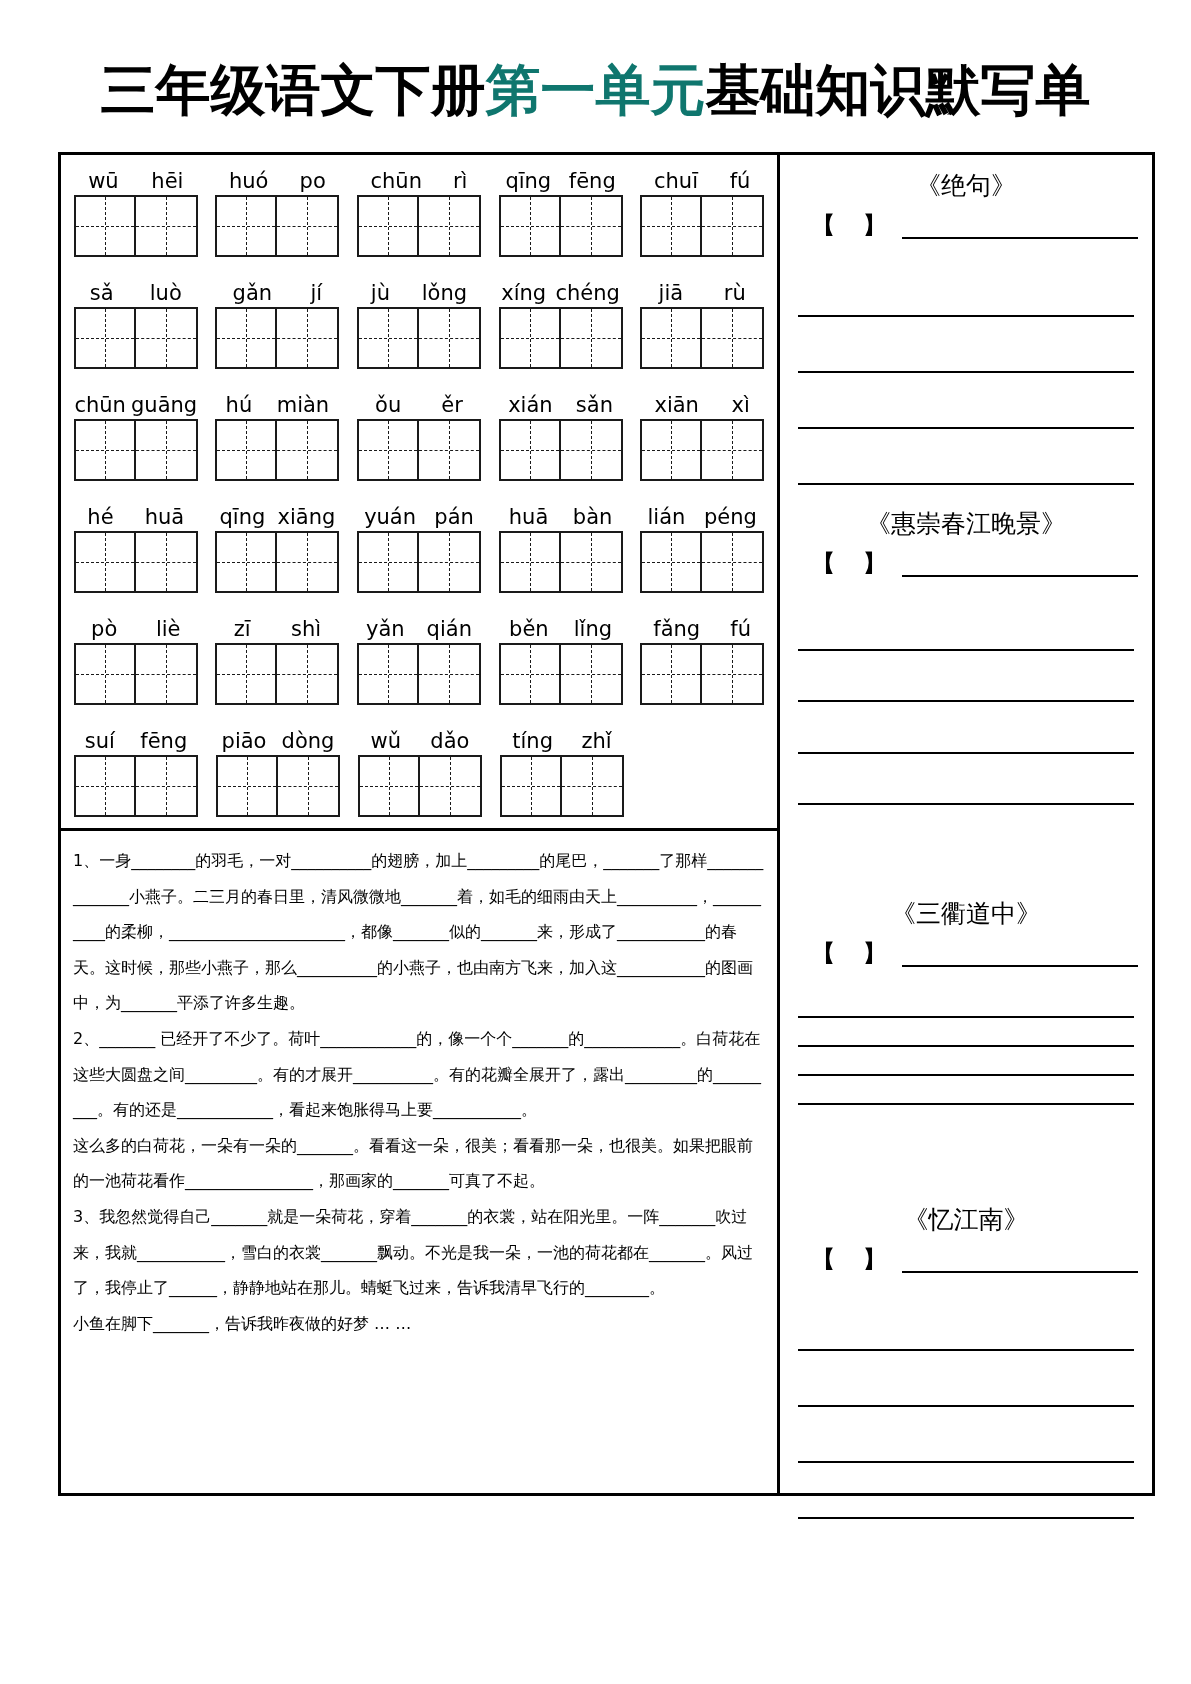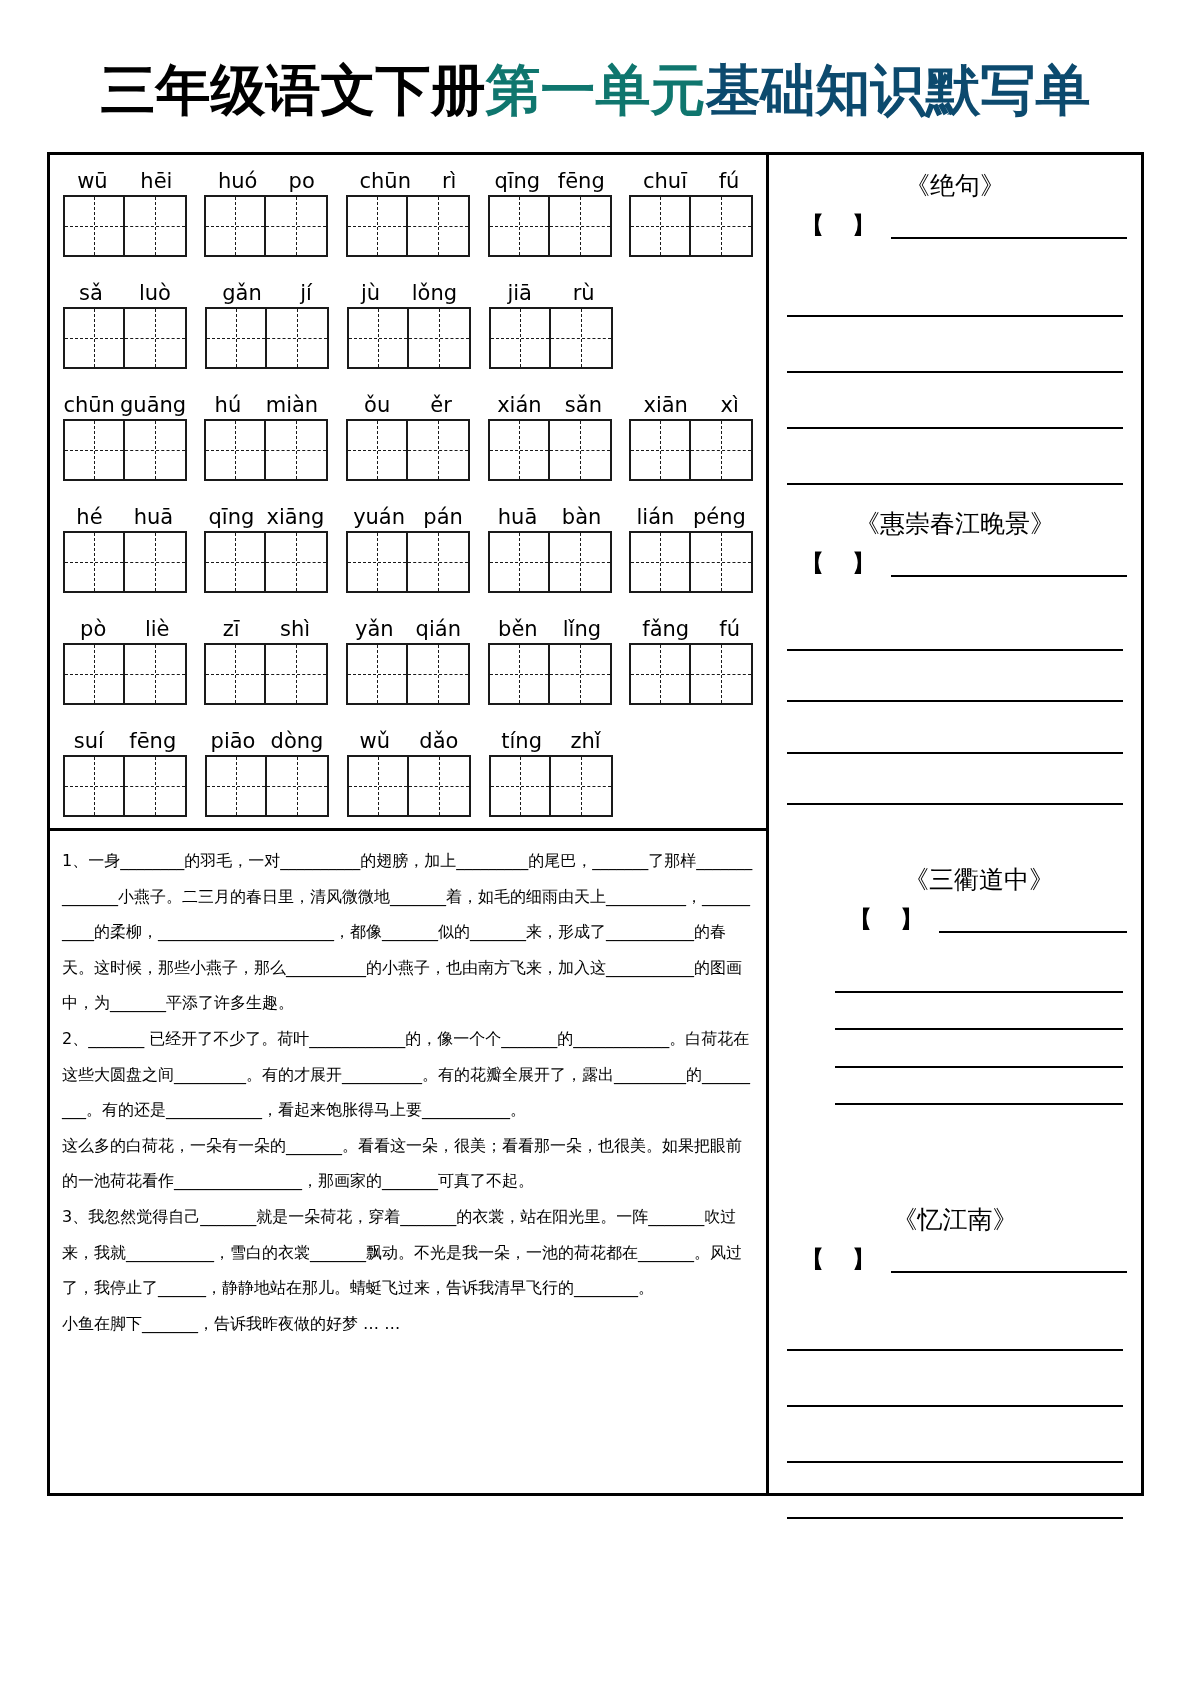--- a/index.html
+++ b/index.html
@@ -27,26 +27,26 @@
   .title-text {
     font-size: 55px;
     font-weight: bold;
     letter-spacing: 0px;
     line-height: 1.05;
     white-space: nowrap;
     font-family: "DejaVu Sans", "Liberation Sans", sans-serif;
   }
   .t-black { color: #000000; }
   .t-red   { color: #0f766e; }
-  .t-blue  { color: #0c4a6e; }
+  .t-blue  { color: #000000; }
 
   
   .sheet {
     position: absolute;
-    left: 47px;
+    left: 58px;
     top: 152px;
     width: 1097px;
     height: 1344px;
     border: 3px solid #000000;
     box-sizing: border-box;
     display: flex;
     flex-direction: row;
   }
 
   .left-col {
@@ -145,21 +145,21 @@
   
   .poem-sec {
     box-sizing: border-box;
     padding: 0 14px;
     position: relative;
     display: flex;
     flex-direction: column;
   }
   .poem-sec.s1 { height: 330px; padding-top: 14px; border-radius: 23px; }
   .poem-sec.s2 { height: 320px; padding-top: 22px; }
-  .poem-sec.s3 { height: 300px; padding-top: 58px; margin-left: 48px; }
+  .poem-sec.s3 { height: 300px; padding-top: 92px; }
   .poem-sec.s4 { flex: 1; padding-top: 98px; }
 
   .poem-title {
     text-align: center;
     font-size: 25px;
     line-height: 34px;
     font-family: "DejaVu Sans", sans-serif;
     white-space: nowrap;
   }
   .poem-first-line {
@@ -282,20 +282,30 @@
               <span class="syl">jù</span>
               <span class="syl">lǒng</span>
             </div>
             <div class="boxes">
               <div class="tzg"></div>
               <div class="tzg"></div>
             </div>
           </div>
           <div class="word-cell">
             <div class="syllables">
+              <span class="syl">xíng</span>
+              <span class="syl">chéng</span>
+            </div>
+            <div class="boxes">
+              <div class="tzg"></div>
+              <div class="tzg"></div>
+            </div>
+          </div>
+          <div class="word-cell">
+            <div class="syllables">
               <span class="syl">jiā</span>
               <span class="syl">rù</span>
             </div>
             <div class="boxes">
               <div class="tzg"></div>
               <div class="tzg"></div>
             </div>
           </div>
         </div>
         <div class="pinyin-row">

